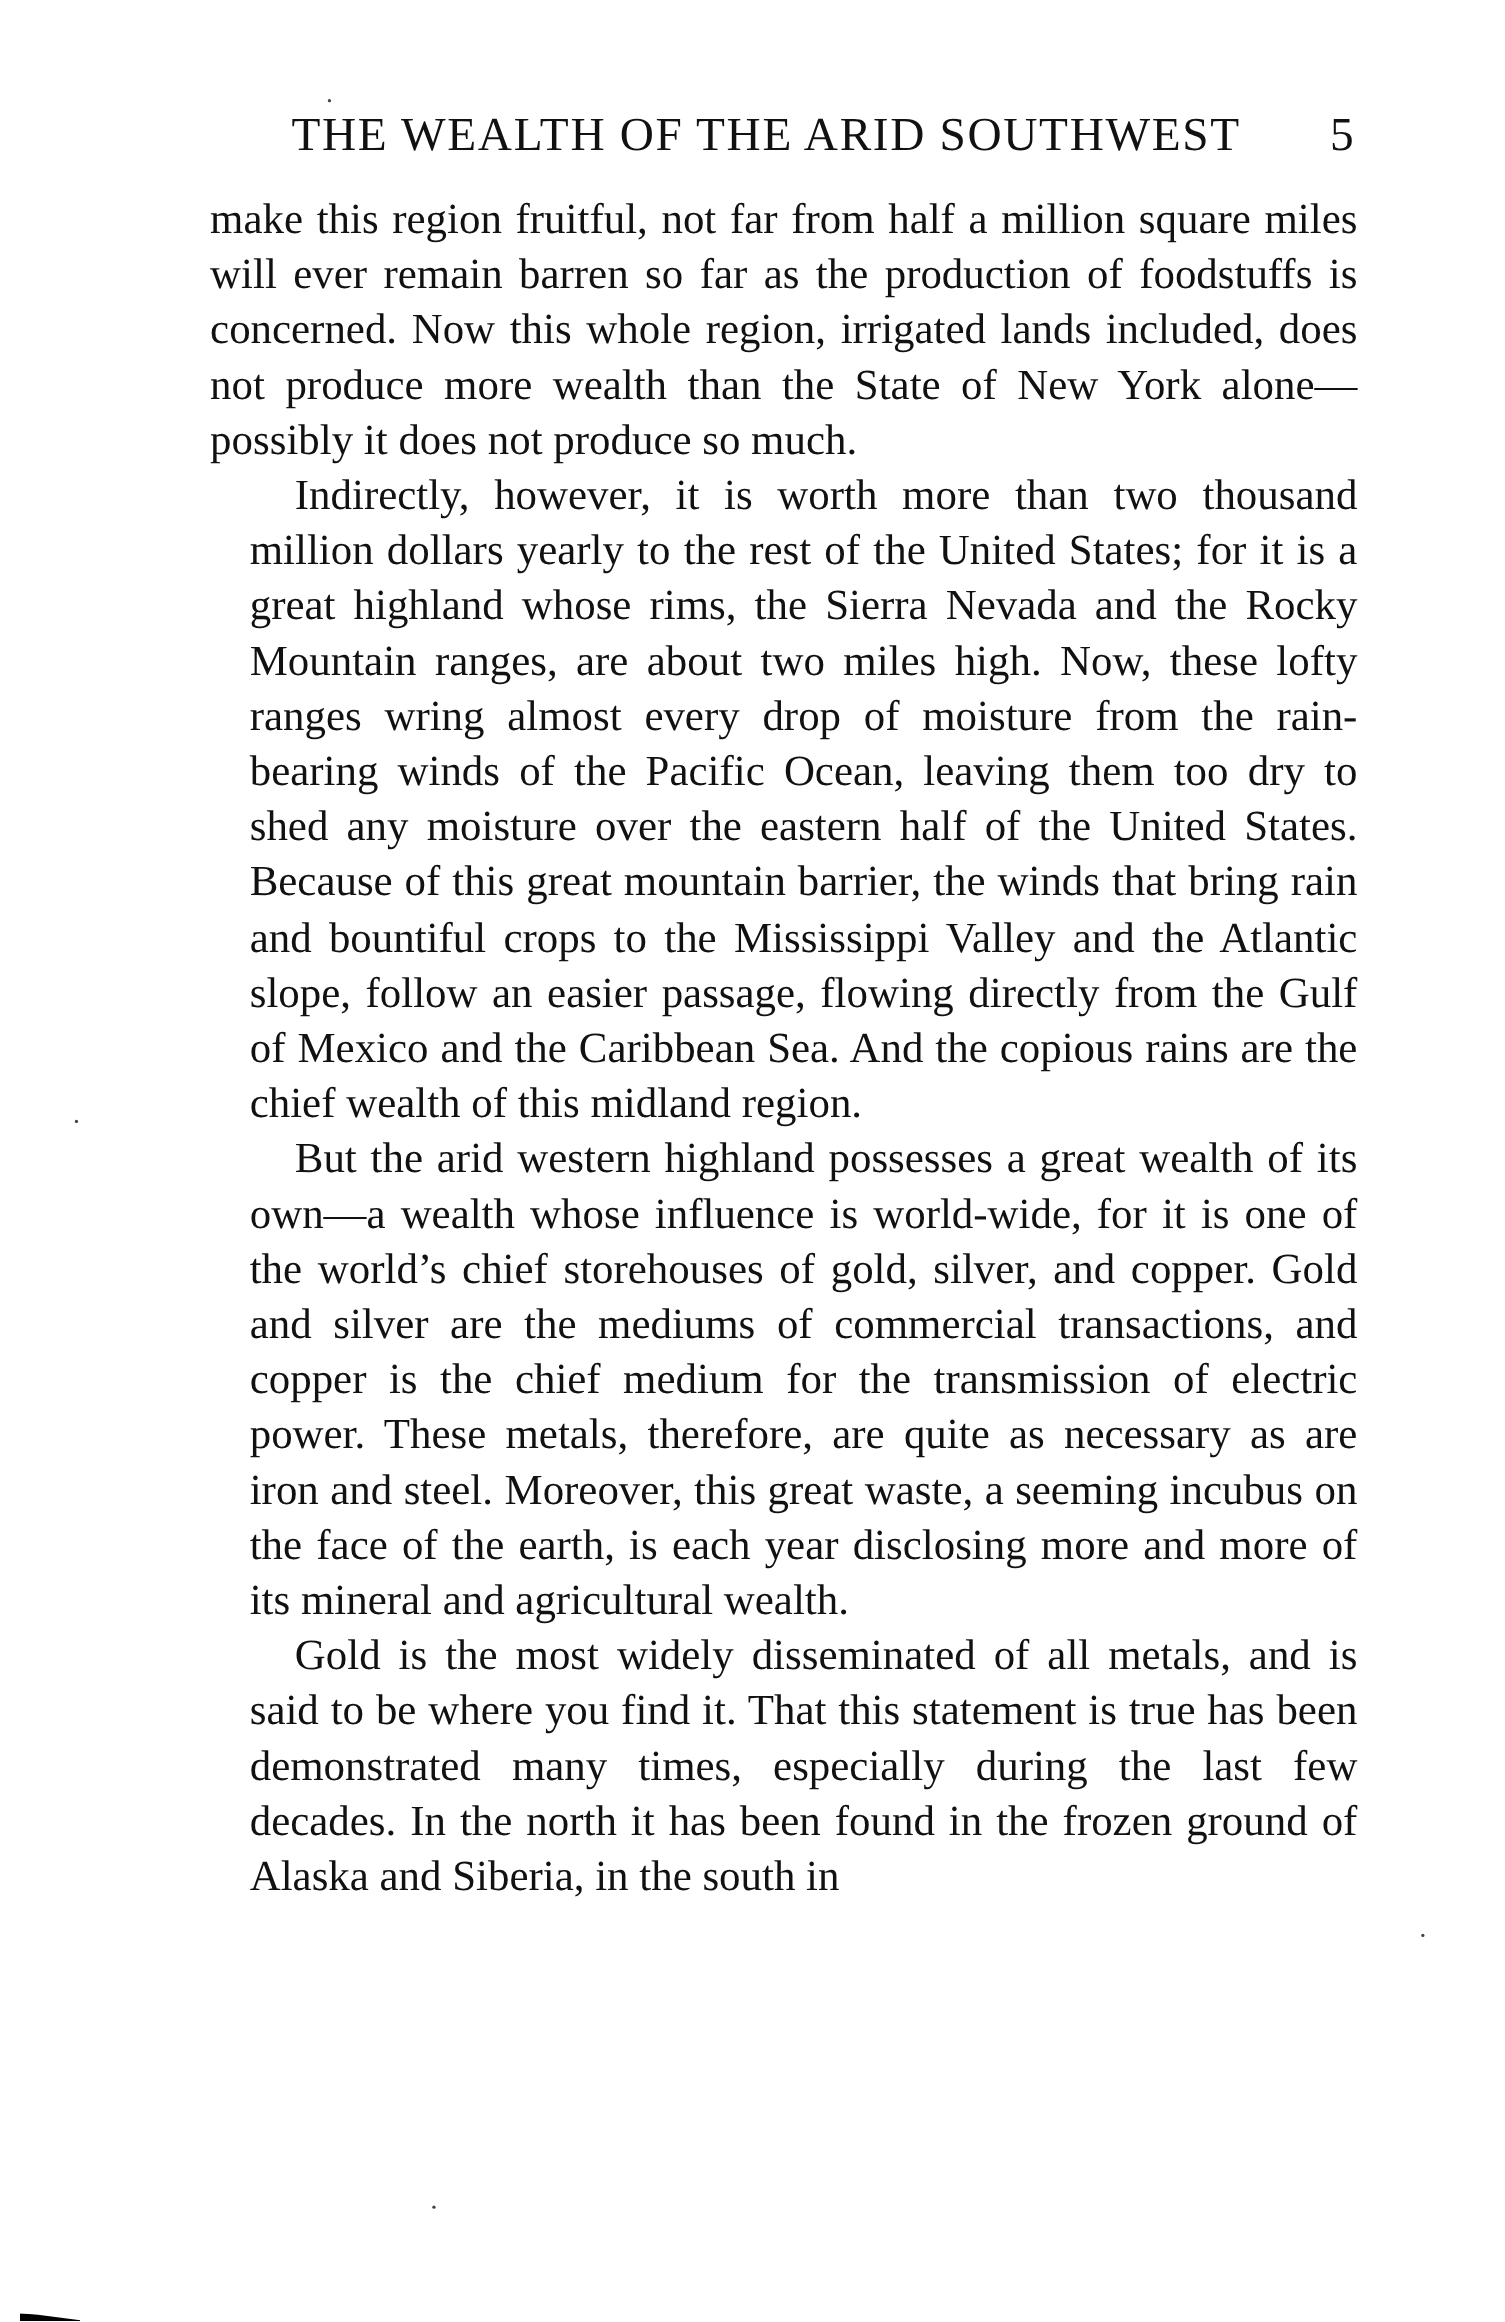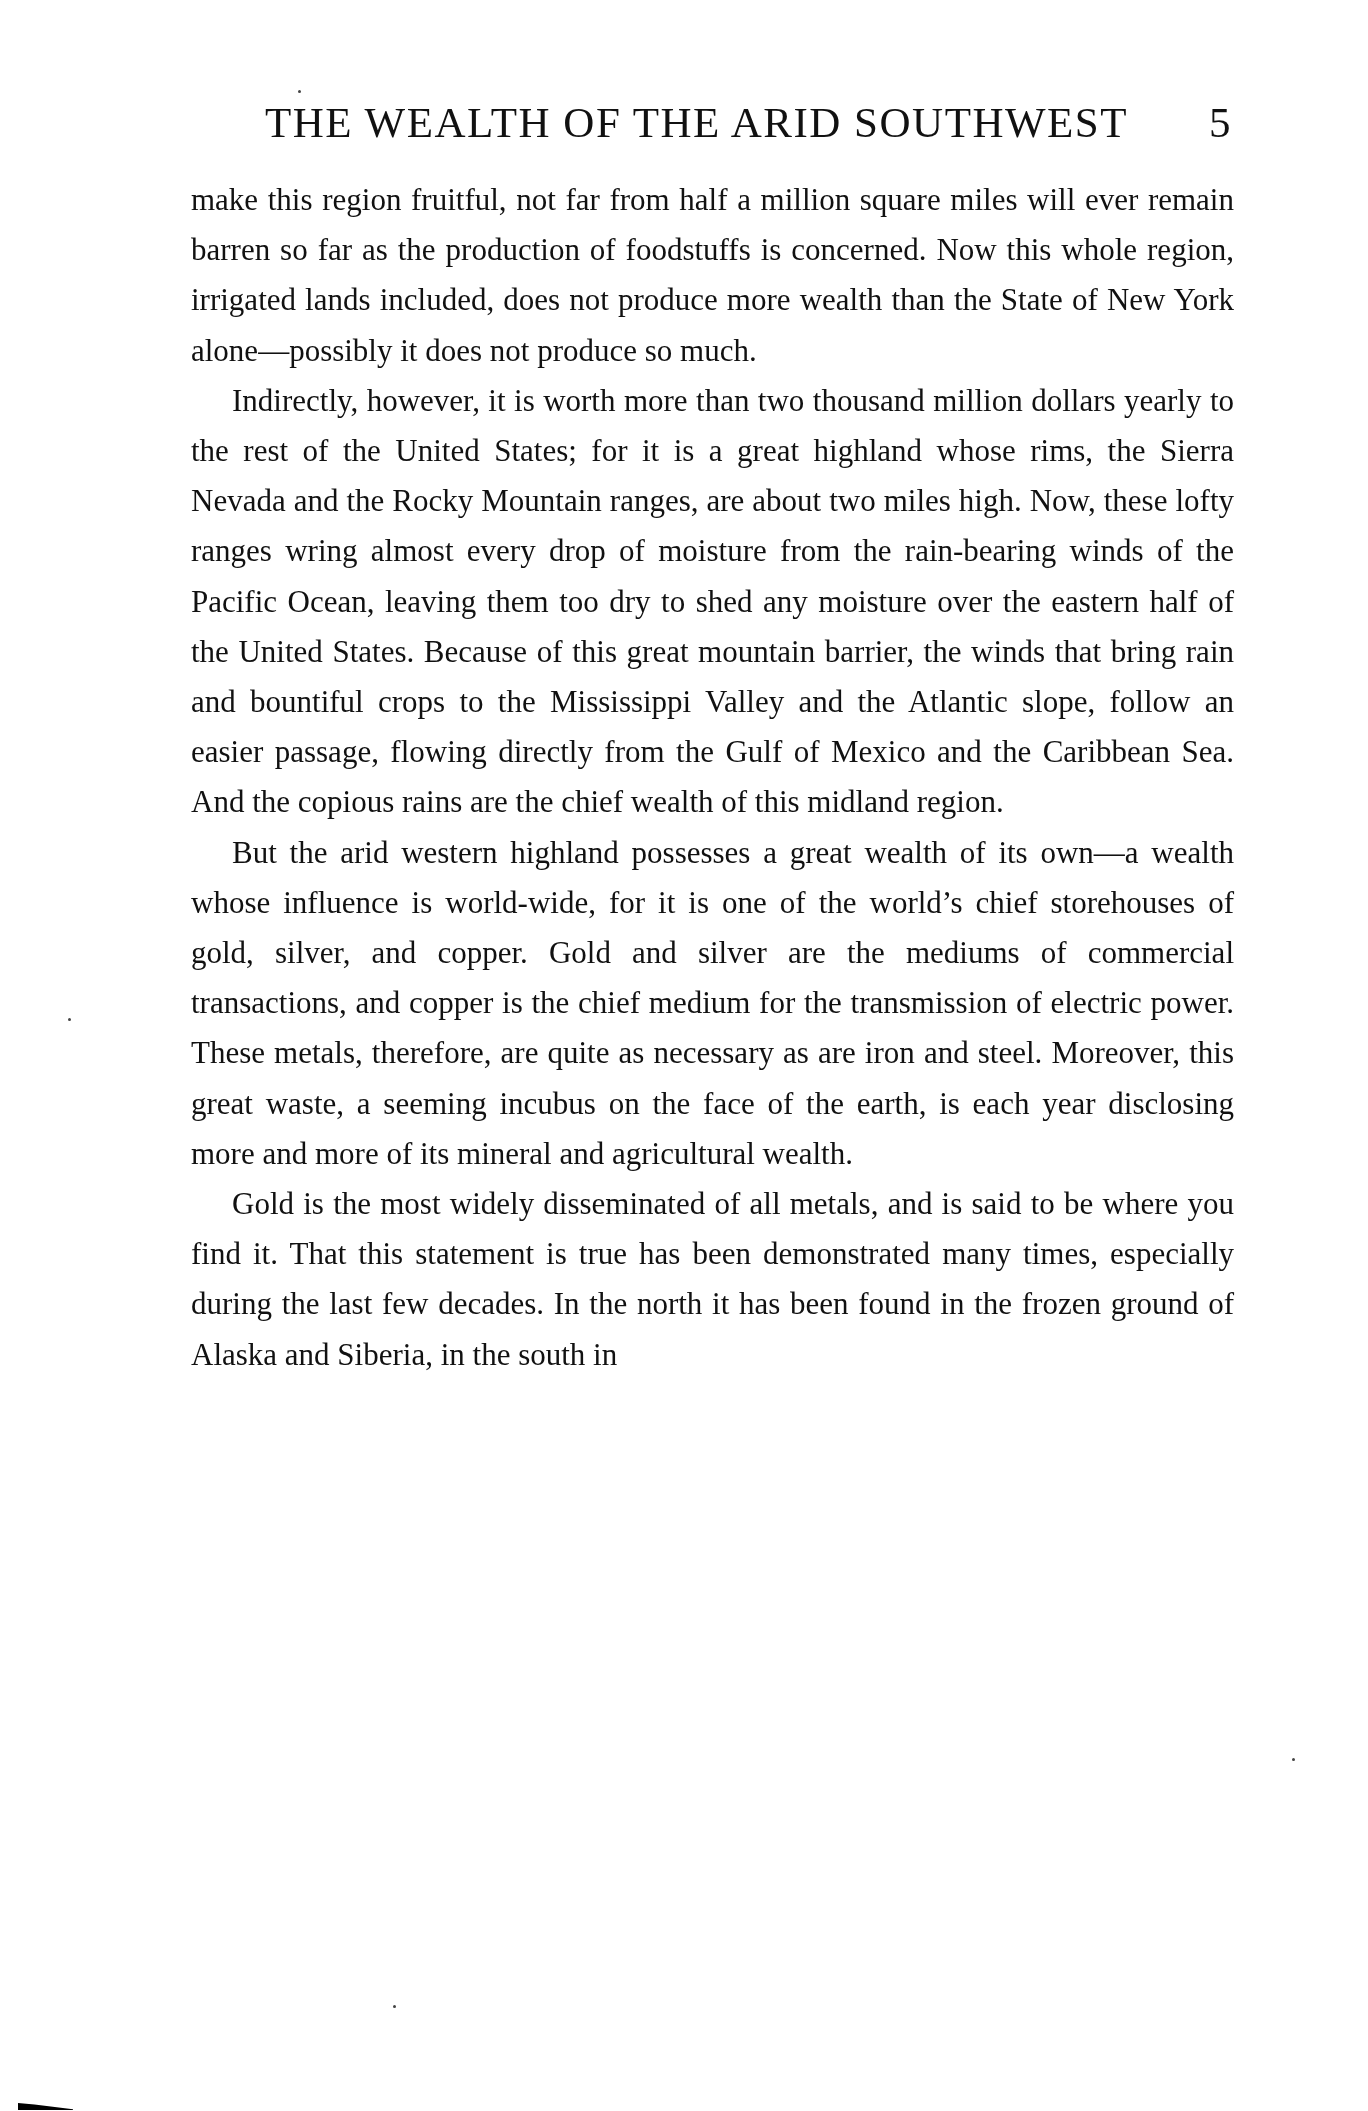--- a/index.html
+++ b/index.html
@@ -35,31 +35,32 @@
     .running-head .page-number {
       position: absolute;
       right: 6px;
       top: 0;
     }
     .text-block {
       position: absolute;
       top: 175px;
       left: 191px;
       width: 1043px;
-      font-size: 31px;
+      font-size: 39px;
       line-height: 50.2px;
       text-align: justify;
       hyphens: manual;
     }
     .text-block p {
       margin: 0;
       text-indent: 0;
     }
     .text-block p.indent {
       text-indent: 41px;
+      margin-left: 36px;
     }
     .edge-mark {
       position: absolute;
       left: 18px;
       top: 2103px;
       width: 55px;
       height: 7px;
       background: #000;
       clip-path: polygon(0 0, 30% 20%, 100% 90%, 100% 100%, 0 100%);
     }

